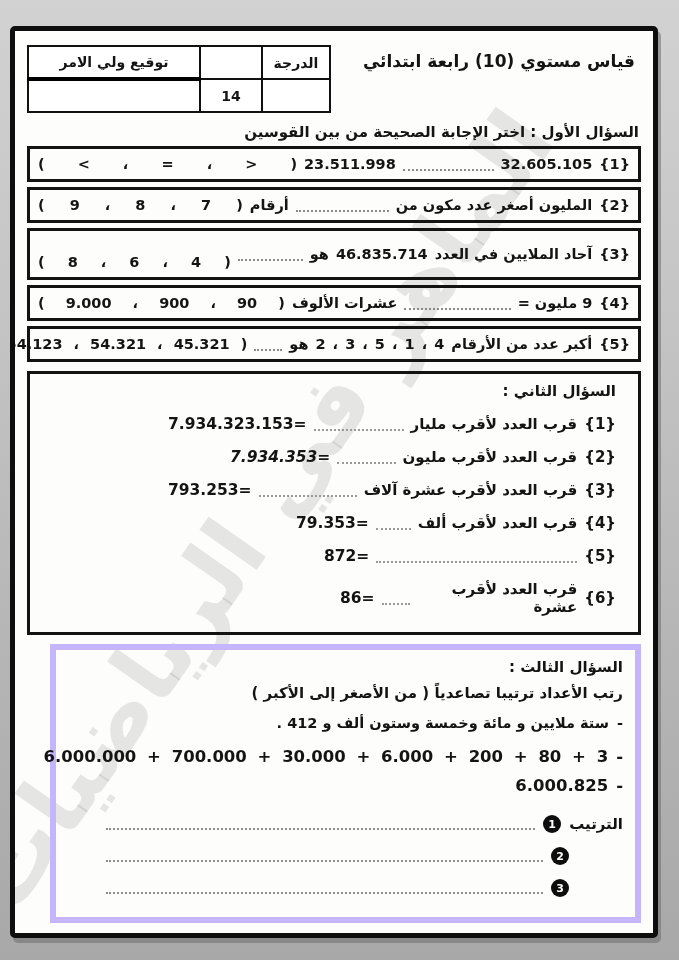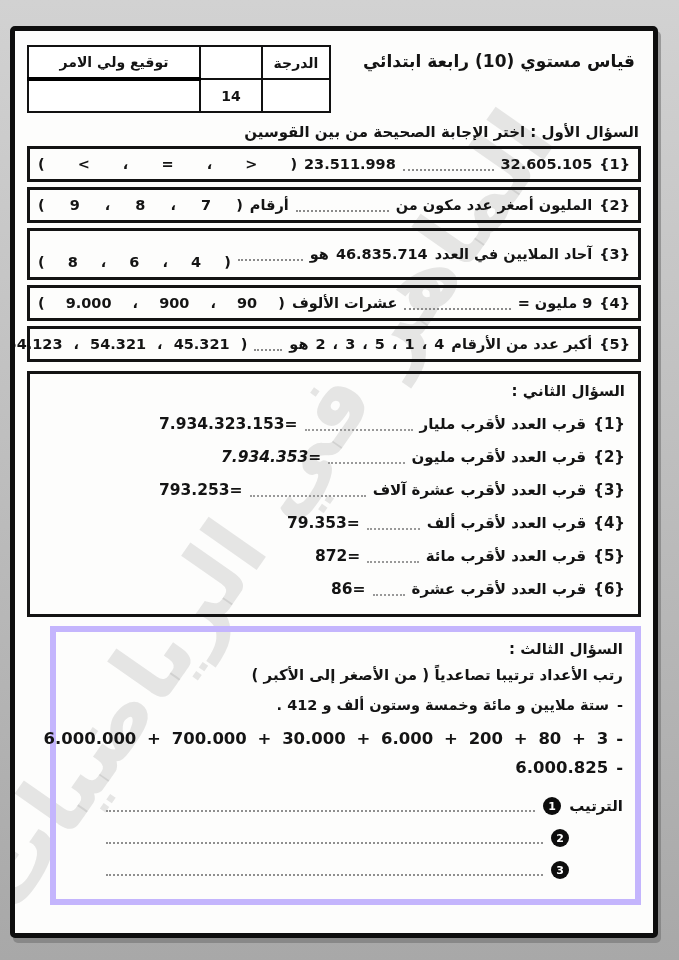--- a/index.html
+++ b/index.html
@@ -38,21 +38,21 @@
     border:3px solid #131313;margin-top:5px;padding:7px 8px;
     display:flex;align-items:center;gap:7px;
     font-weight:bold;font-size:14.5px;white-space:nowrap;
   }
   .badge,.num,.opts,.digits{direction:ltr;unicode-bidi:isolate;white-space:nowrap;}
   .dots{flex:1;min-width:28px;border-bottom:2px dotted #8a8a8a;height:11px;}
   .opts{font-weight:bold;}
   .ws28{word-spacing:28px;} .ws20{word-spacing:20px;} .ws18{word-spacing:18px;margin-top:16px;}
   .ws16{word-spacing:16px;} .ws6{word-spacing:6px;} .ws2{word-spacing:2px;}
   
-  .sec2{border:3px solid #131313;margin-top:9px;padding:8px 13px 16px;}
+  .sec2{border:3px solid #131313;margin-top:9px;padding:8px 22px 16px;}
   .sec-heading{font-size:15px;font-weight:bold;}
   .s2line{display:flex;align-items:center;gap:7px;margin-top:15px;
     font-weight:bold;font-size:15px;}
   .s2line .dots{border-bottom:2px dotted #999;}
   .s2num{direction:ltr;unicode-bidi:isolate;white-space:nowrap;font-size:15.5px;}
   
   .sec3{border:6px solid #c4b5fd;margin-top:9px;padding:8px 12px 20px;margin-left:23px;}
   .s3-instr{font-size:15px;font-weight:bold;margin-top:8px;}
   .s3item{display:flex;align-items:center;gap:8px;font-weight:bold;
     font-size:14.5px;margin-top:13px;}
@@ -163,21 +163,20 @@
         <span class="s2num" style="margin-left:116px;">793.253=</span>
       </div>
       <div class="s2line">
         <span class="badge">{4}</span>
         <span>قرب العدد لأقرب ألف</span>
         <span class="dots"></span>
         <span class="s2num" style="margin-left:244px;">79.353=</span>
       </div>
       <div class="s2line">
         <span class="badge">{5}</span>
-        <span>قرب العدد لأقرب مائة</span>
         <span class="dots"></span>
         <span class="s2num" style="margin-left:272px;">872=</span>
       </div>
       <div class="s2line">
         <span class="badge">{6}</span>
         <span>قرب العدد لأقرب عشرة</span>
         <span class="dots"></span>
         <span class="s2num" style="margin-left:288px;">86=</span>
       </div>
     </div>

